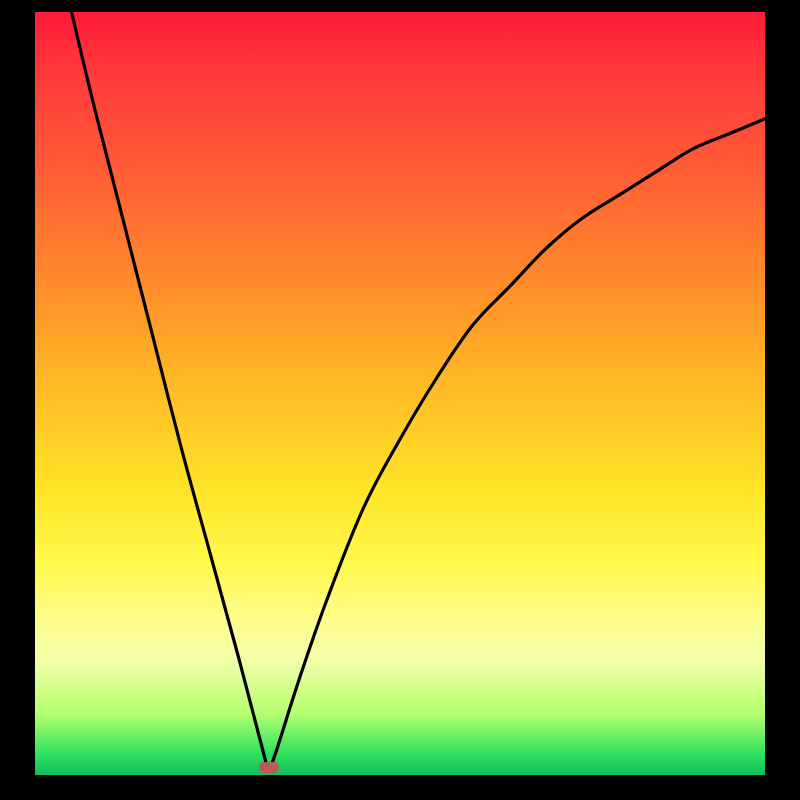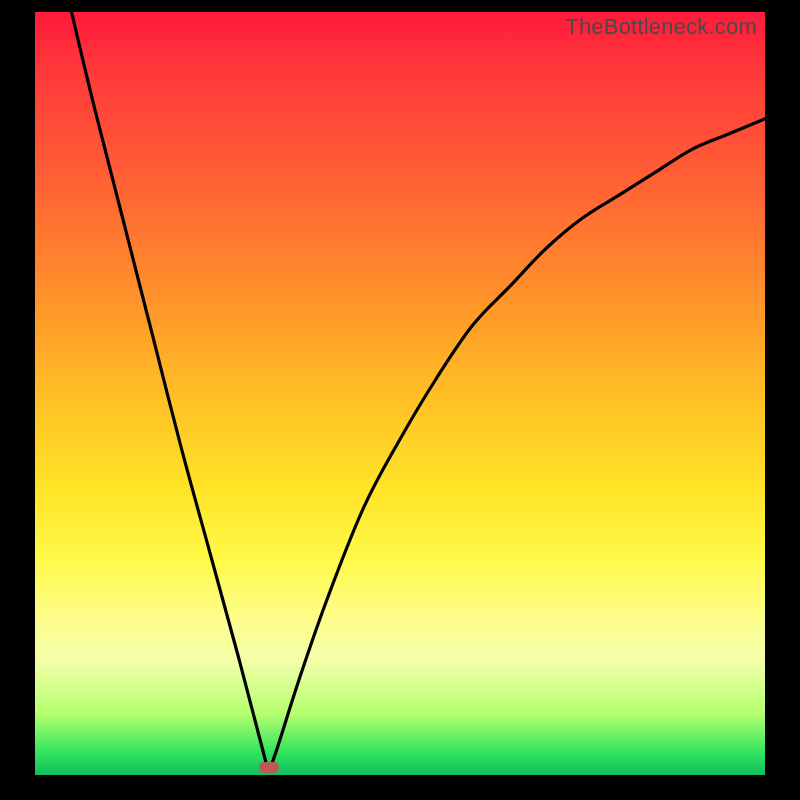--- a/index.html
+++ b/index.html
@@ -65,21 +65,20 @@
     pointer-events: none;
   }
 </style>
 </head>
 <body>
 
 <div class="outer">
 
   <div class="plot-area">
 
-    <span class="watermark">TheBottleneck.com</span>
 
     <svg class="curve-svg" viewBox="0 0 730 763" preserveAspectRatio="none">
       <path fill="none" stroke="#000000" stroke-width="3.2" stroke-linecap="round" d="M 36.50 0.00 C 40.44 16.48, 49.20 54.48, 58.40 91.56 C 67.60 128.64, 77.09 164.81, 87.60 206.01 C 98.11 247.21, 106.29 279.26, 116.80 320.46 C 127.31 361.66, 135.49 395.08, 146.00 434.91 C 156.51 474.74, 164.69 503.27, 175.20 541.73 C 185.71 580.19, 195.20 614.21, 204.40 648.55 C 213.60 682.88, 221.04 713.25, 226.30 732.48 C 231.56 751.71, 230.97 754.00, 233.60 755.37 C 236.23 756.74, 235.64 755.22, 240.90 740.11 C 246.16 725.00, 253.60 698.91, 262.80 671.44 C 272.00 643.97, 280.17 619.10, 292.00 587.51 C 303.83 555.92, 315.36 524.79, 328.50 495.95 C 341.64 467.11, 351.86 450.63, 365.00 427.28 C 378.14 403.93, 388.36 386.84, 401.50 366.24 C 414.64 345.64, 424.86 329.31, 438.00 312.83 C 451.14 296.35, 461.36 288.41, 474.50 274.68 C 487.64 260.95, 497.86 248.89, 511.00 236.53 C 524.14 224.17, 534.36 215.62, 547.50 206.01 C 560.64 196.40, 570.86 191.36, 584.00 183.12 C 597.14 174.88, 607.36 168.47, 620.50 160.23 C 633.64 151.99, 643.86 144.21, 657.00 137.34 C 670.14 130.47, 680.36 127.57, 693.50 122.08 C 706.64 116.59, 723.43 109.57, 730.00 106.82"></path>
     </svg>
 
     <div class="marker" style="left: 223.6px; top: 749.87px; width: 20px; height: 11px; background: rgb(187, 91, 87);"></div>
 
   </div>
 
 </div>

